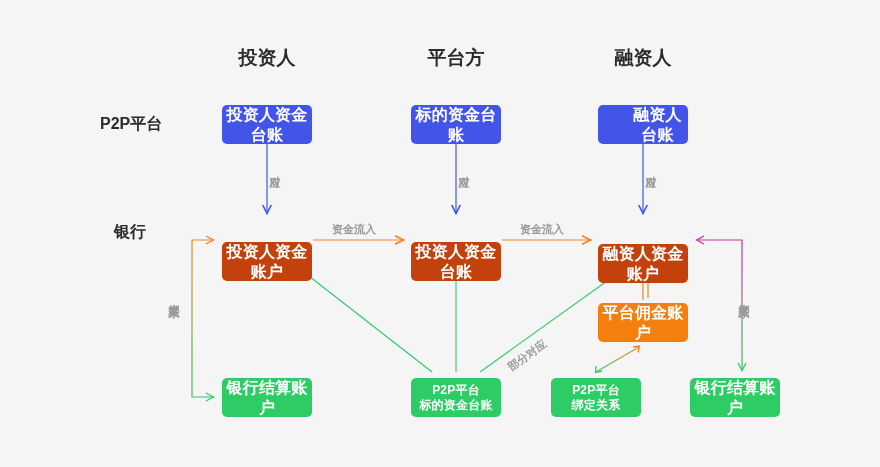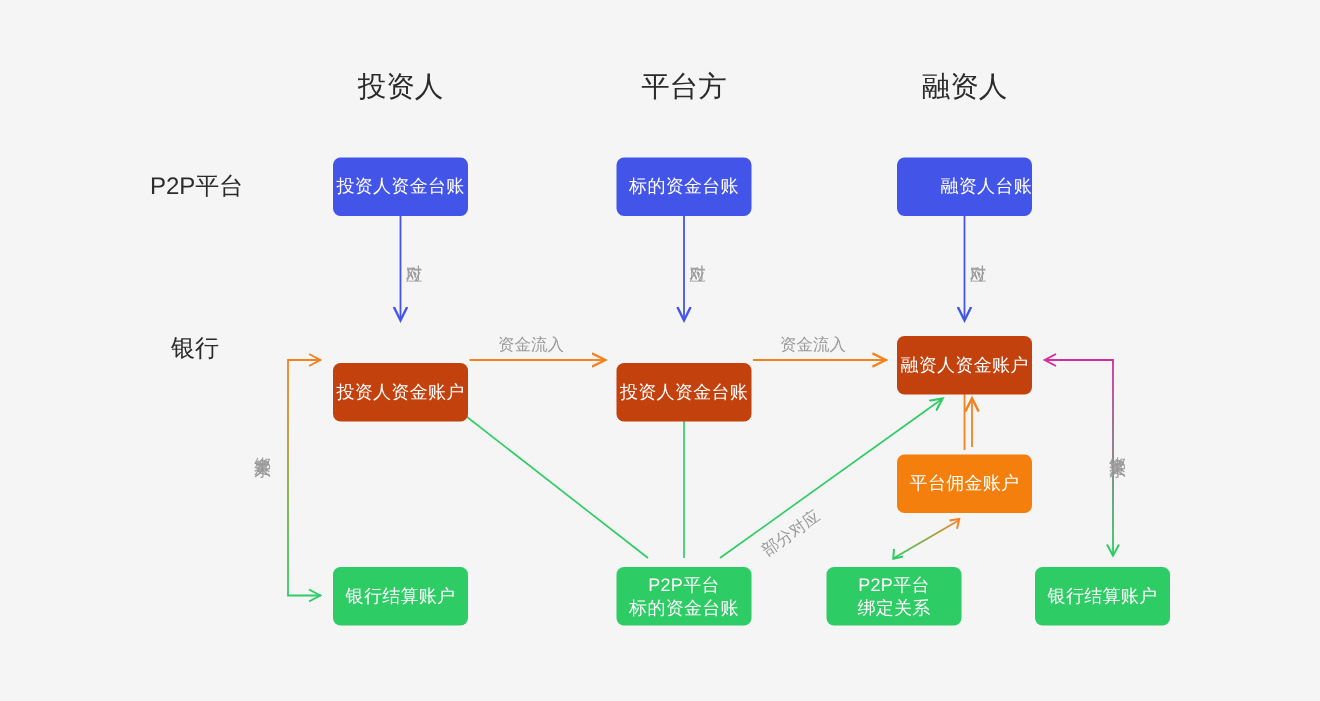--- a/index.html
+++ b/index.html
@@ -2,36 +2,36 @@
 <html><head>
 <meta charset="utf-8">
 <style>
   html,body{margin:0;padding:0;}
   body{
     width:880px;height:467px;
     background:#f5f5f5;
     font-family:"Liberation Sans","DejaVu Sans",sans-serif;
     overflow:hidden;
   }
-  #stage{position:relative;width:880px;height:441px;}
+  #stage{position:relative;width:880px;height:441px;font-weight:bold;}
   svg#edges{position:absolute;left:0;top:0;width:880px;height:467px;}
 
   .col-title{
     position:absolute;font-size:19px;color:#2b2b2b;
     text-align:center;white-space:nowrap;
   }
   .row-label{
     position:absolute;font-size:16px;color:#2b2b2b;white-space:nowrap;
   }
 
   .node{
     position:absolute;border-radius:5px;
     display:flex;align-items:center;justify-content:center;
     text-align:center;color:#fff;line-height:1.25;
-    font-size:12px;letter-spacing:.2px;
+    font-size:16px;letter-spacing:.2px;
     box-sizing:border-box;
   }
   .node.blue{background:#4355e8;}
   .node.orange{background:#c2410c;margin-top:21px;}
   .node.orange2{background:#f57f0c;}
   .node.green{background:#2ecc64;}
   .node.two-line{font-size:12px;}
 
   .edge-label{
     position:absolute;font-size:11px;color:#9a9a9a;
@@ -143,21 +143,21 @@
 
   <div class="row-label" style="left:100px;top:114px;">P2P平台</div>
   <div class="row-label" style="left:114px;top:222px;">银行</div>
 
   <div class="node blue" style="left:222px;top:105px;width:90px;height:39px;">投资人资金台账</div>
   <div class="node blue" style="left:411px;top:105px;width:90px;height:39px;">标的资金台账</div>
   <div class="node blue" style="left:598px;top:105px;width:90px;height:39px;padding-left:29px;">融资人台账</div>
 
   <div class="node orange" style="left:222px;top:221px;width:90px;height:39px;">投资人资金账户</div>
   <div class="node orange" style="left:411px;top:221px;width:90px;height:39px;">投资人资金台账</div>
-  <div class="node orange" style="left:598px;top:203px;width:90px;height:39px;">融资人资金账户</div>
+  <div class="node orange" style="left:598px;top:223px;width:90px;height:39px;">融资人资金账户</div>
   <div class="node orange2" style="left:598px;top:303px;width:90px;height:39px;">平台佣金账户</div>
 
   <div class="node green" style="left:222px;top:378px;width:90px;height:39px;">银行结算账户</div>
 
   <div class="node green two-line" style="left:411px;top:378px;width:90px;height:39px;flex-direction:column;">
     <span>P2P平台</span>
     <span>标的资金台账</span>
   </div>
 
   <div class="node green two-line" style="left:551px;top:378px;width:90px;height:39px;flex-direction:column;">

